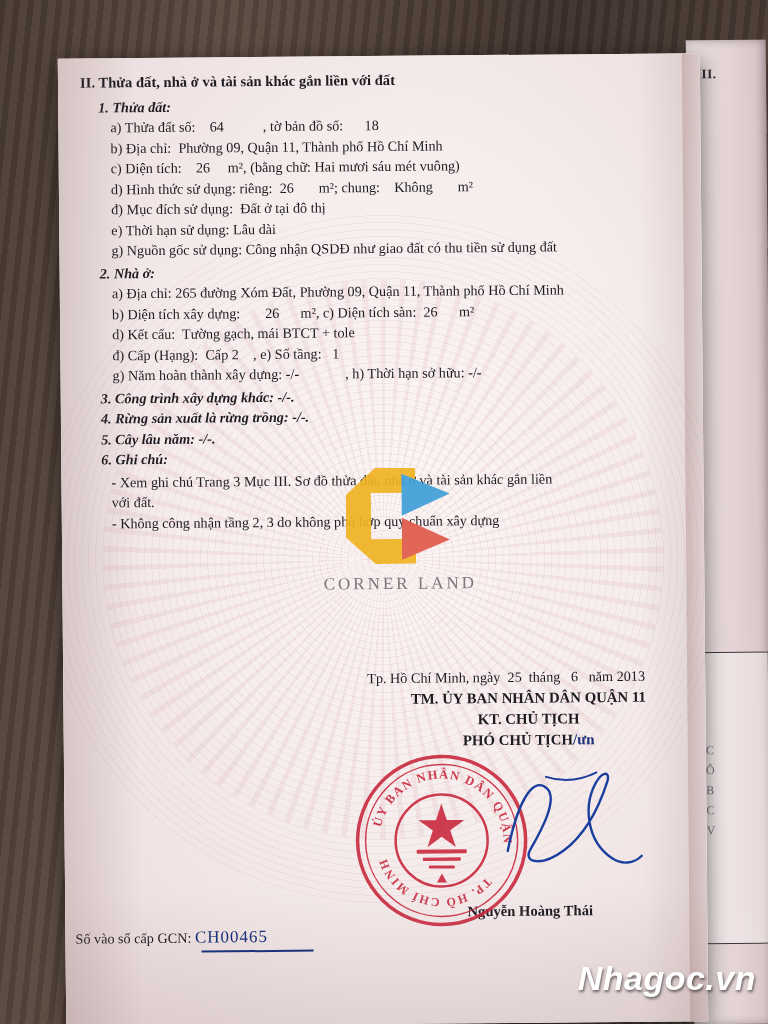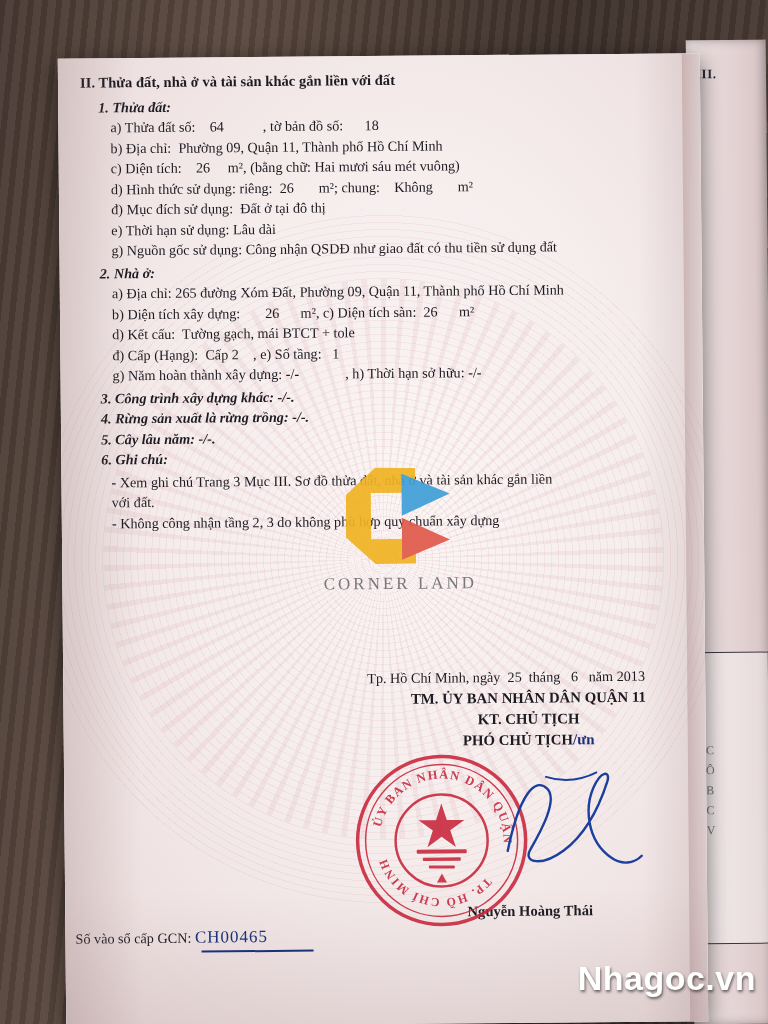--- a/index.html
+++ b/index.html
@@ -296,20 +296,21 @@
   .brand {
     position: absolute;
     right: 12px;
     bottom: 26px;
     font-family: "Liberation Sans", sans-serif;
     font-weight: bold;
     font-size: 34px;
     color: #ffffff;
     text-shadow: 1px 2px 3px rgba(0,0,0,0.55);
     letter-spacing: 0.5px;
+    font-style: italic;
   }
 </style>
 </head>
 <body>
 
 <div class="photo">
   <div class="desk"></div>
 
   <div class="right-page">
     <div class="right-text">III.</div>

